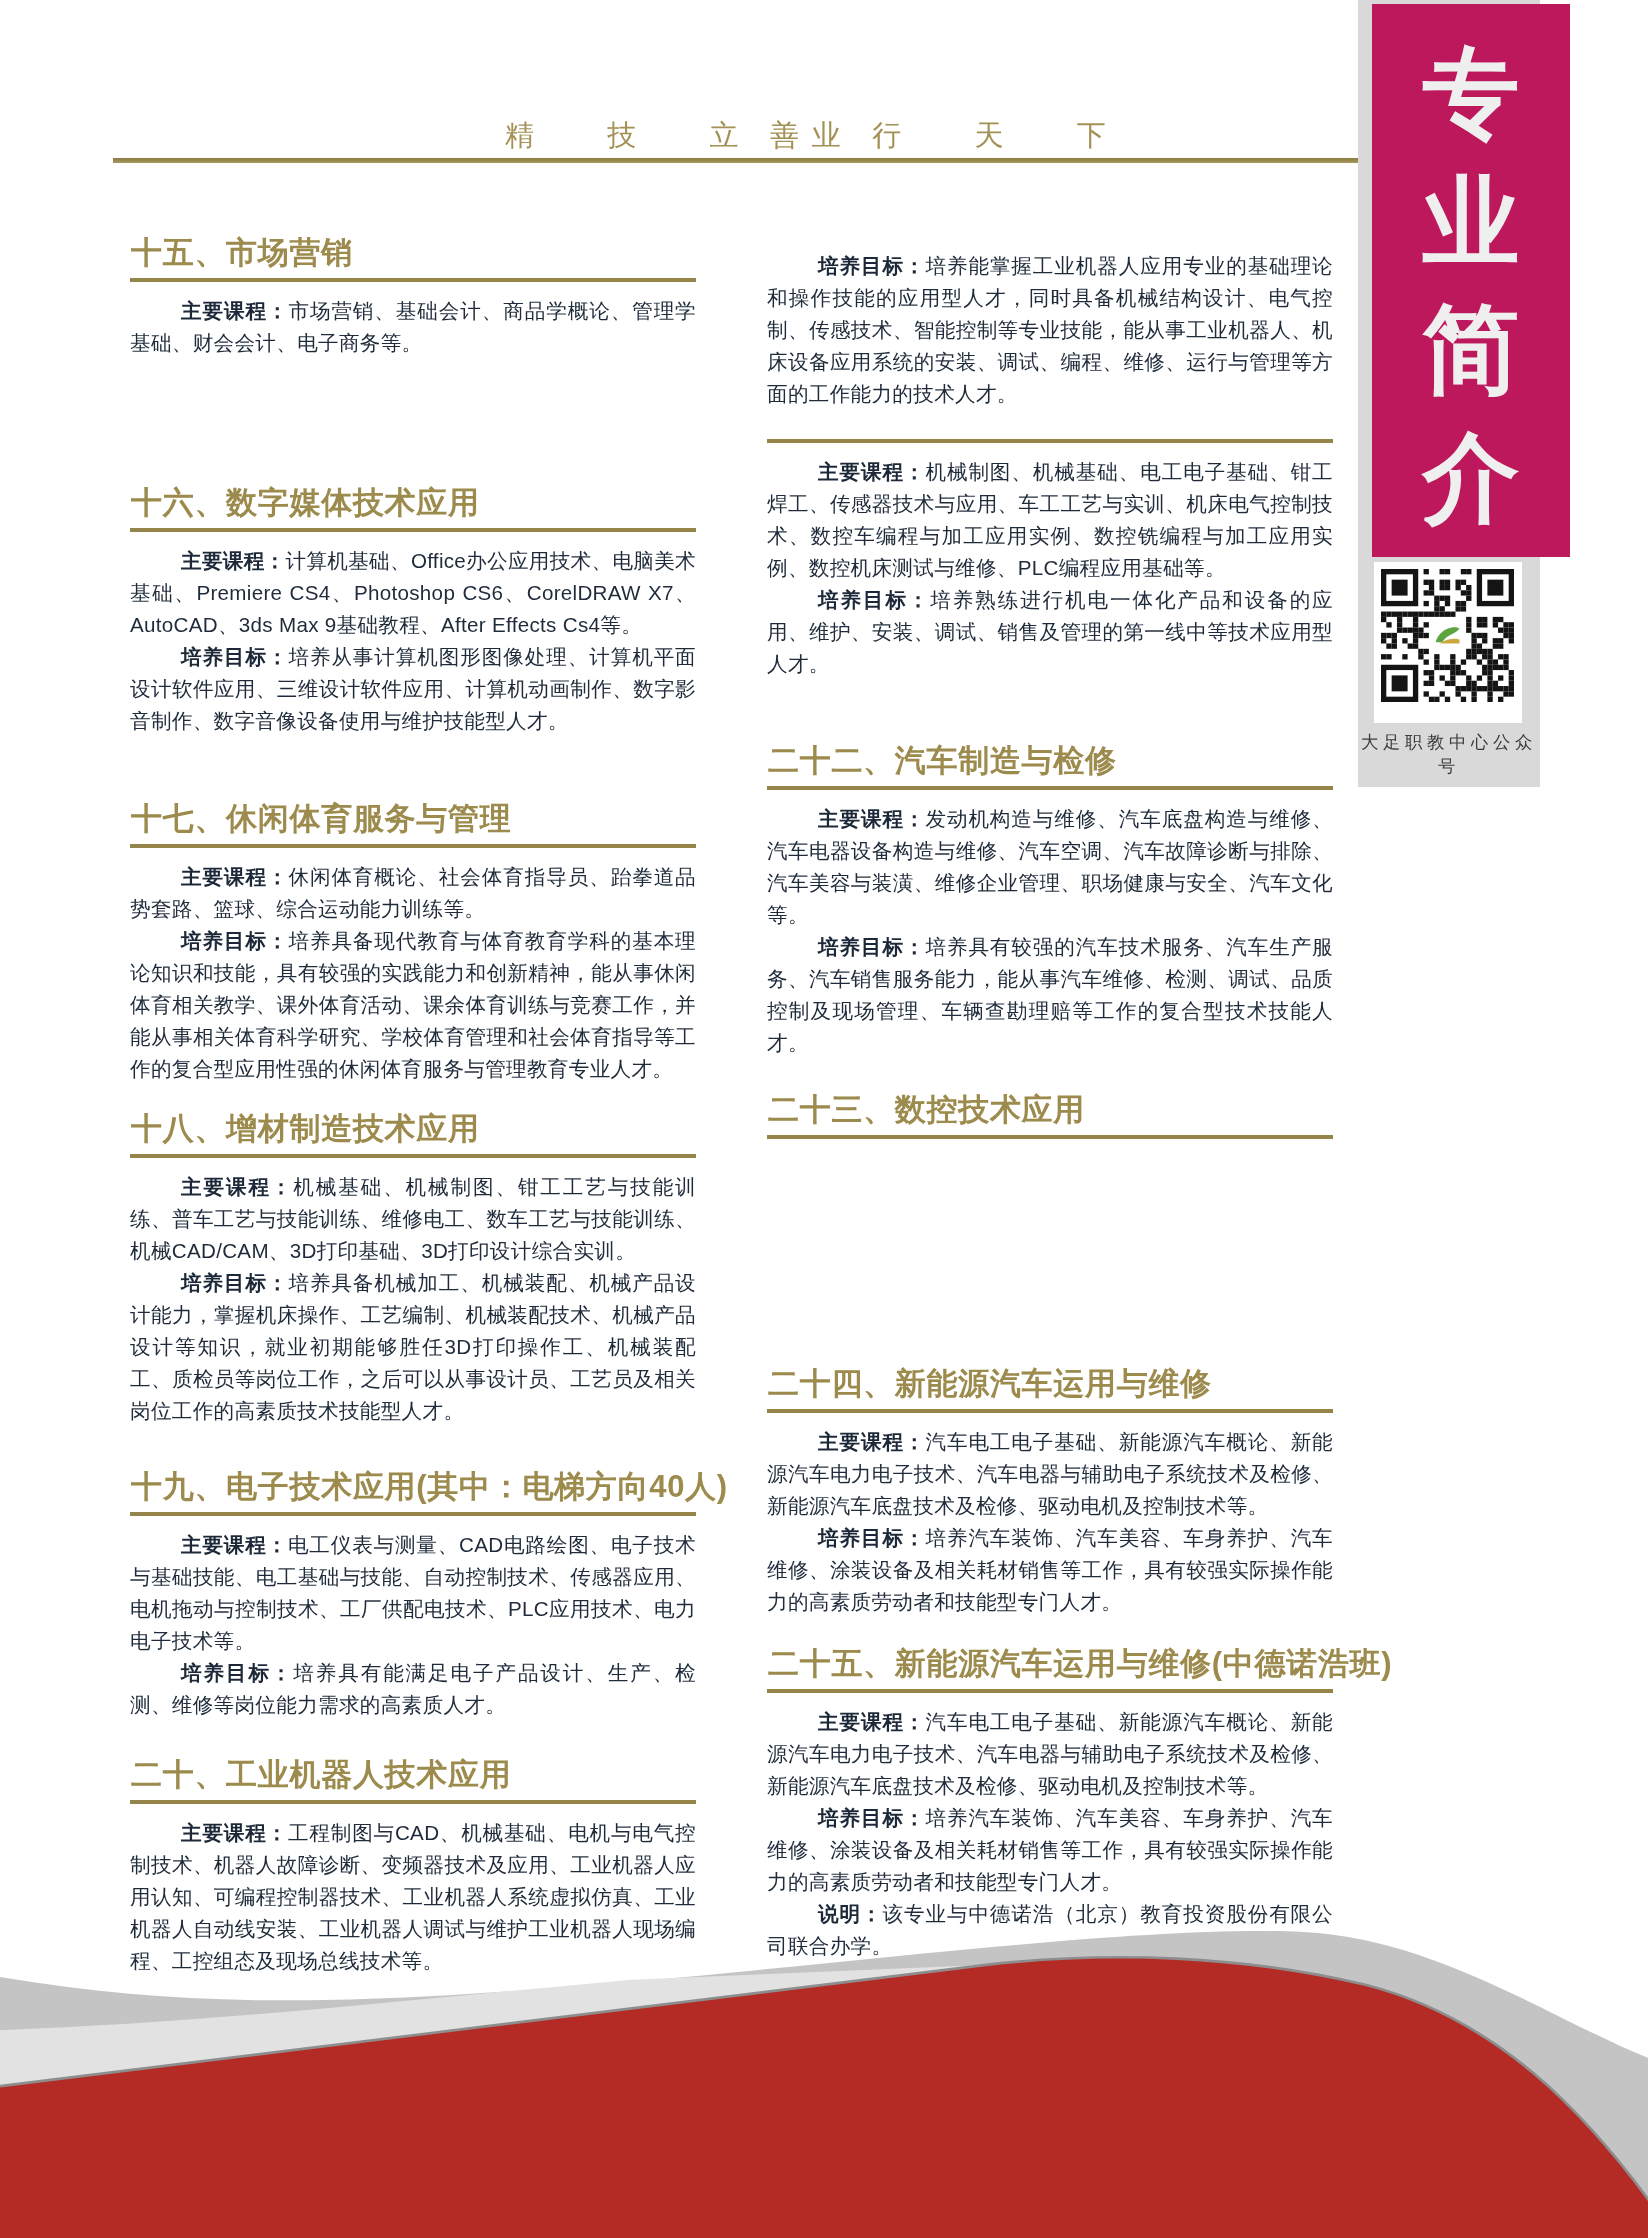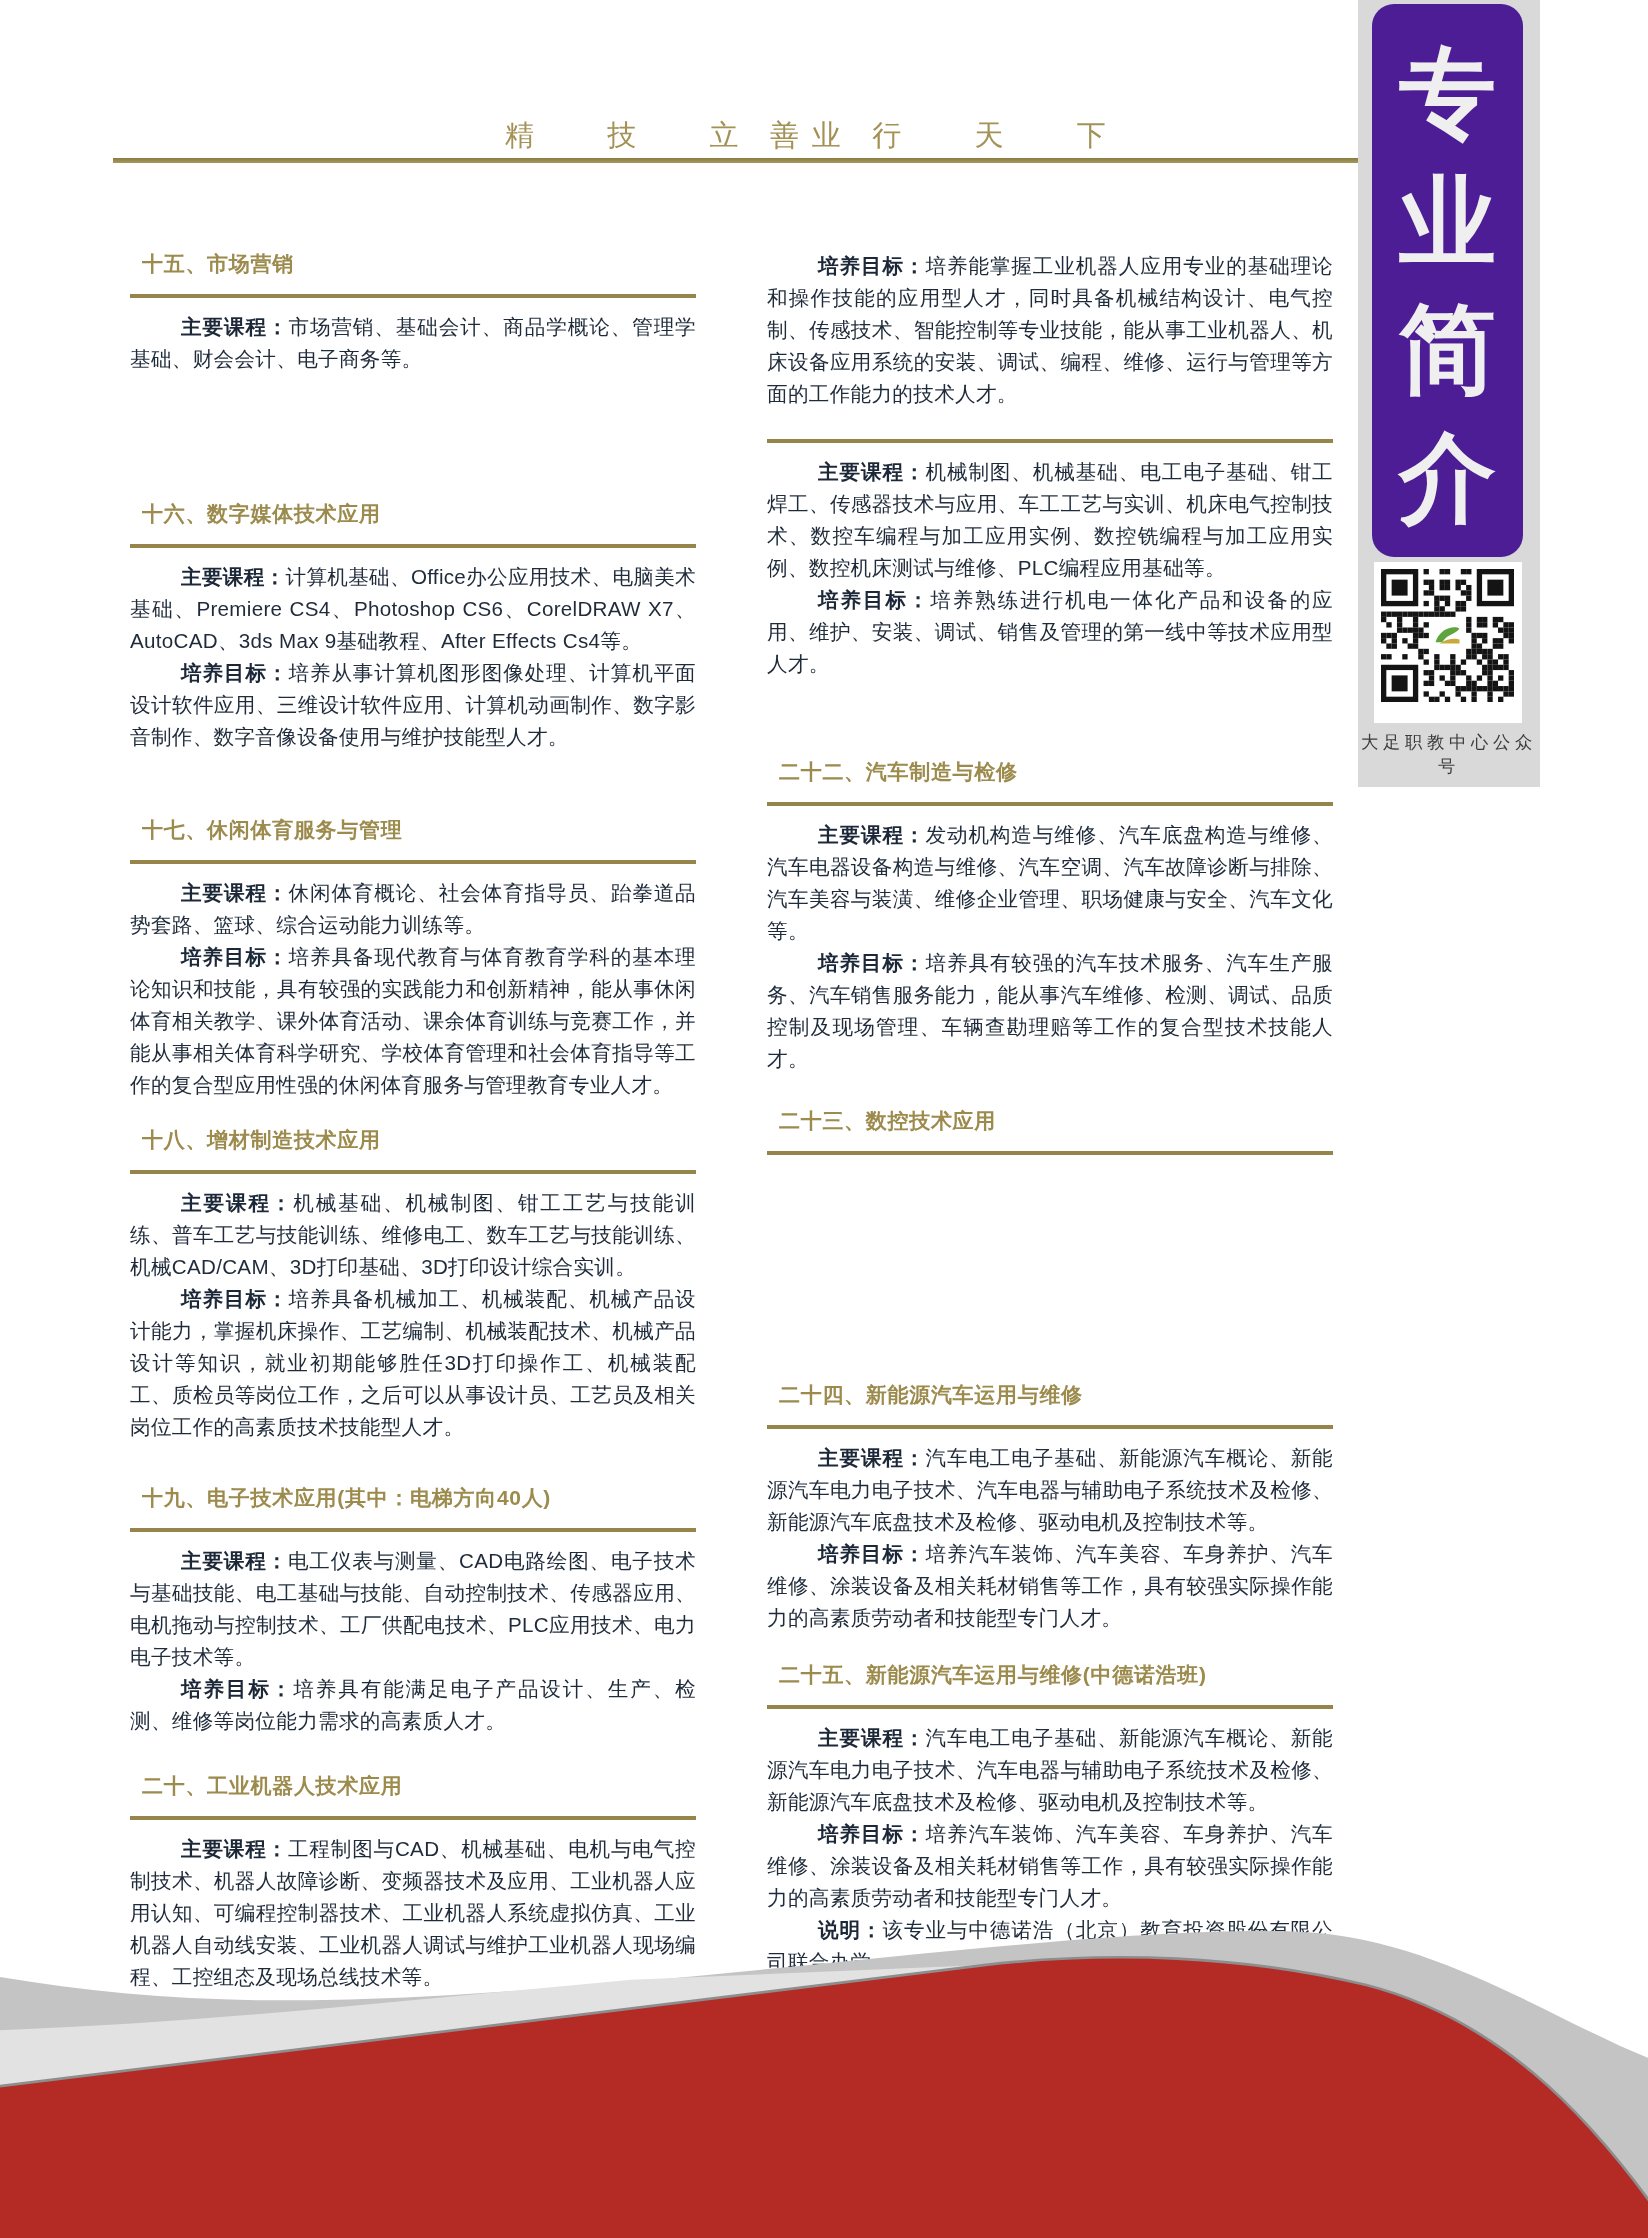--- a/index.html
+++ b/index.html
@@ -13,38 +13,38 @@
   .motto-right{left:770px;}
   .gold-rule{position:absolute;left:113px;top:158px;width:1245px;height:4.7px;
              background:linear-gradient(#8a7a40,#a89a5e);}
 
   
   .col{position:absolute;top:0;width:566px;height:2061px;}
   .col-left{left:130px;}
   .col-right{left:767px;}
 
   .section{position:absolute;left:0;width:566px;}
-  .sec-title{margin:12px;font-size:21px;line-height:37px;font-weight:900;color:#9c8b4d;
+  .sec-title{margin:1px;font-size:31px;line-height:37px;font-weight:900;color:#9c8b4d;
              white-space:nowrap;letter-spacing:0.7px;}
   .sec-underline{margin-top:6.6px;width:566px;height:4px;background:#95854a;}
   .sec-paras{margin-top:13.3px;}
   .para{margin:0;font-size:20.6px;line-height:32px;color:#1f2b3a;text-align:justify;
         text-indent:51px;letter-spacing:0.3px;}
   .plabel{font-weight:bold;color:#1c2838;}
   .no-title .sec-paras{margin-top:12px;}
 
   
   .pos-s15{top:233px;}  .pos-s16{top:483px;}  .pos-s17{top:799px;}
   .pos-s18{top:1109px;} .pos-s19{top:1467px;} .pos-s20{top:1755px;}
   .pos-s20goal{top:238px;} .pos-s21{top:432px;} .pos-s22{top:741px;}
   .pos-s23{top:1090px;} .pos-s24{top:1364px;} .pos-s25{top:1644px;}
 
   
   .side-strip{position:absolute;left:1358px;top:0;width:182px;height:787px;background:#d9d9d9;}
-  .side-banner{position:absolute;left:1372px;top:4px;width:151px;height:553px;background:#4c1d95;border-radius:22px;}
+  .side-banner{position:absolute;left:1372px;top:4px;width:198px;height:553px;background:#be185d;}
   .side-banner-title{margin:26.6px auto 0 auto;width:1em;font-size:97px;line-height:128px;
                      color:#efefef;font-family:"Liberation Serif",serif;font-weight:bold;
                      text-align:center;word-break:break-all;}
   .qr-box{position:absolute;left:1374px;top:562px;width:148px;height:161px;background:#ffffff;}
   .qr-svg{position:absolute;left:7.3px;top:7.3px;}
   .qr-caption{position:absolute;left:1358px;top:730px;width:182px;text-align:center;
               font-size:17.3px;letter-spacing:4.7px;color:#3b3b3b;}
 
   
   .waves{position:absolute;left:0;top:1892px;width:1649px;height:347px;}

